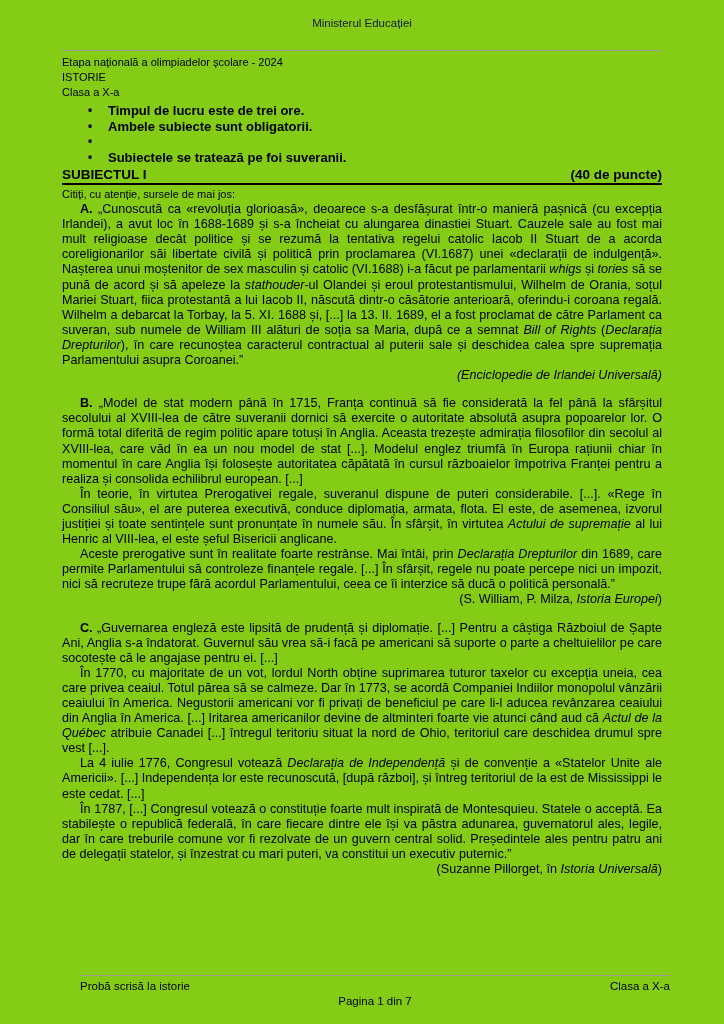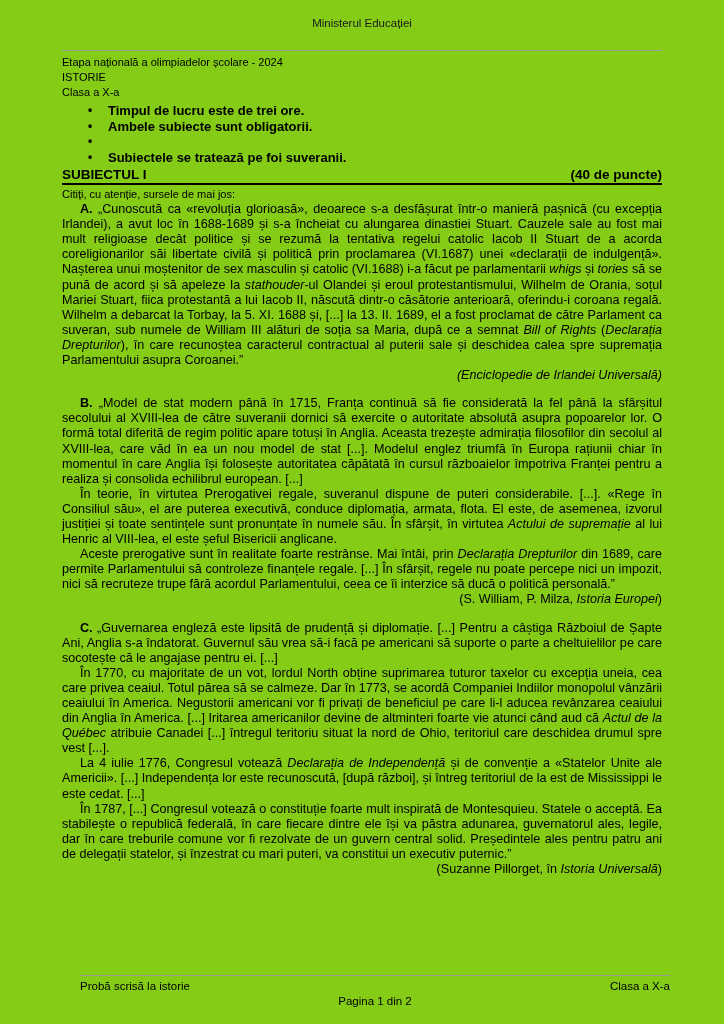--- a/index.html
+++ b/index.html
@@ -85,16 +85,16 @@
     <p class="para"><span>La 4 iulie 1776, Congresul votează </span><span style="font-style: italic;">Declarația de Independență</span><span> și de convenție a «Statelor Unite ale Americii». [...] Independența lor este recunoscută, [după război], și întreg teritoriul de la est de Mississippi le este cedat. [...]</span></p>
     <p class="para"><span>În 1787, [...] Congresul votează o constituție foarte mult inspirată de Montesquieu. Statele o acceptă. Ea stabilește o republică federală, în care fiecare dintre ele își va păstra adunarea, guvernatorul ales, legile, dar în care treburile comune vor fi rezolvate de un guvern central solid. Președintele ales pentru patru ani de delegații statelor, și înzestrat cu mari puteri, va constitui un executiv puternic.”</span></p>
     <div class="attribution"><span>(Suzanne Pillorget, în </span><span style="font-style: italic;">Istoria Universală</span><span>)</span></div>
   </div>
 
   <div class="footer">
     <div class="footer-row">
       <span>Probă scrisă la istorie</span>
       <span>Clasa a X-a</span>
     </div>
-    <div class="footer-page">Pagina 1 din 2</div>
+    <div class="footer-page">Pagina 1 din 7</div>
   </div>
 
 </div>
 
 </body></html>

